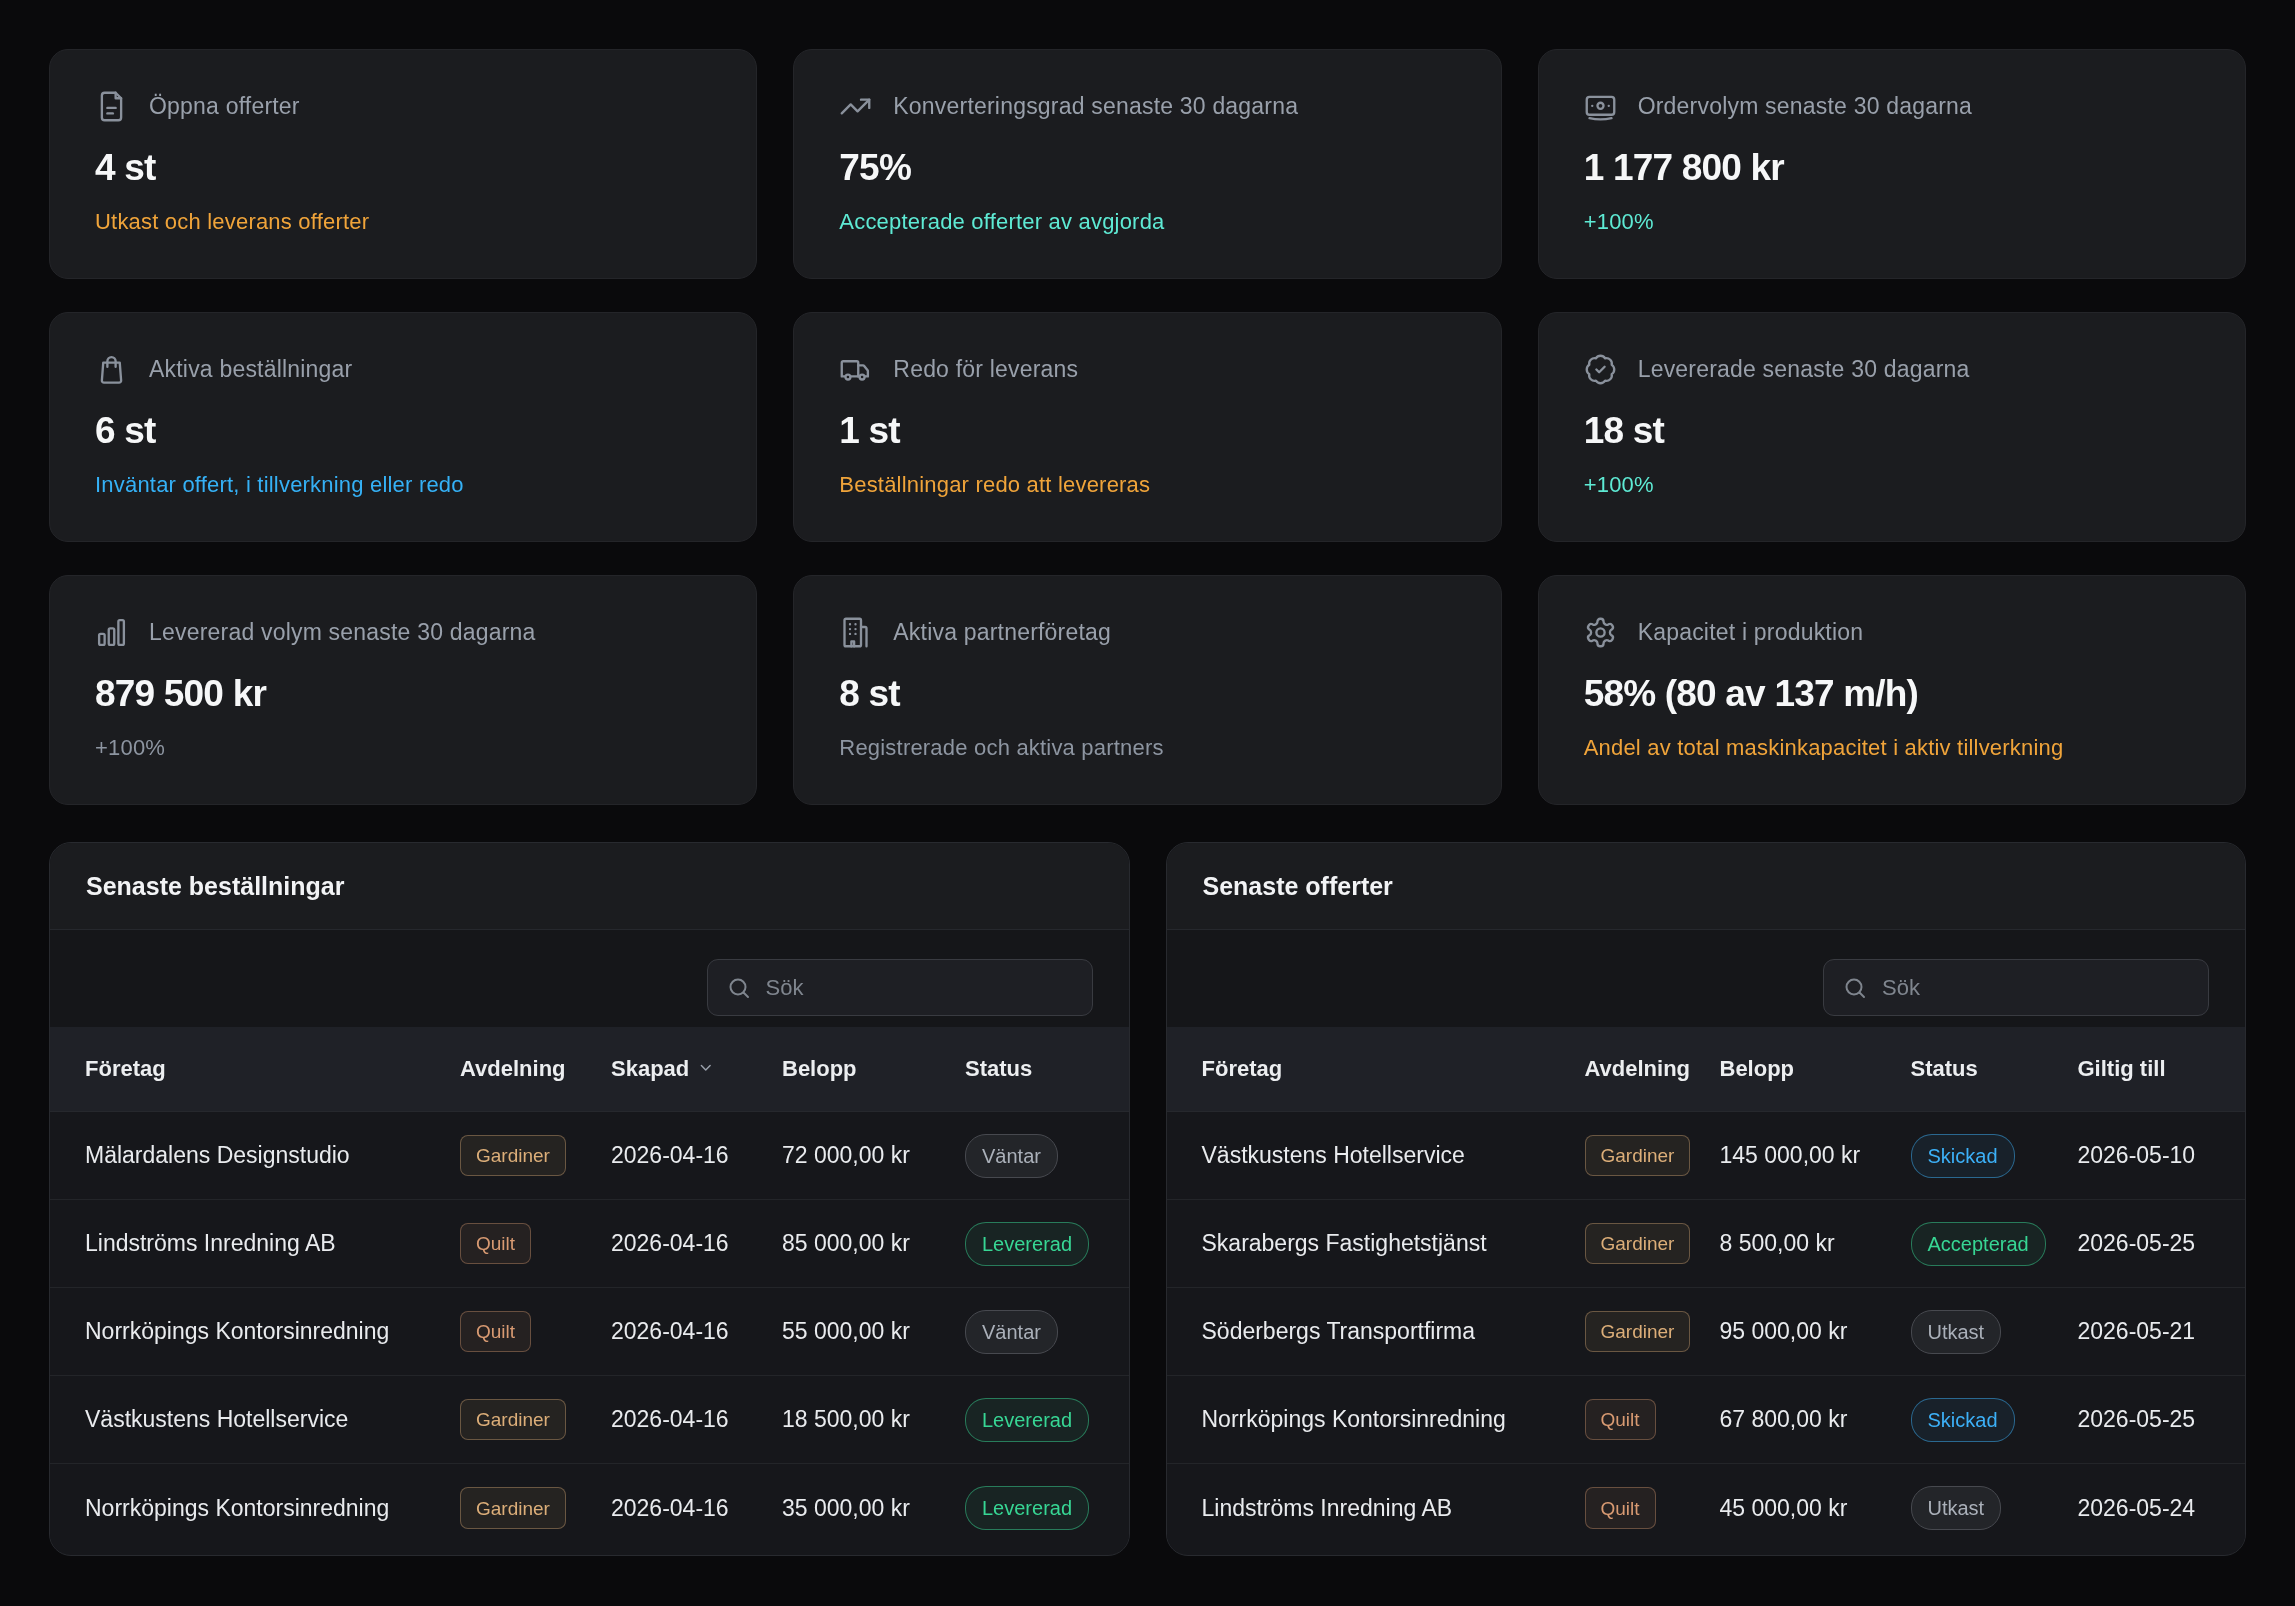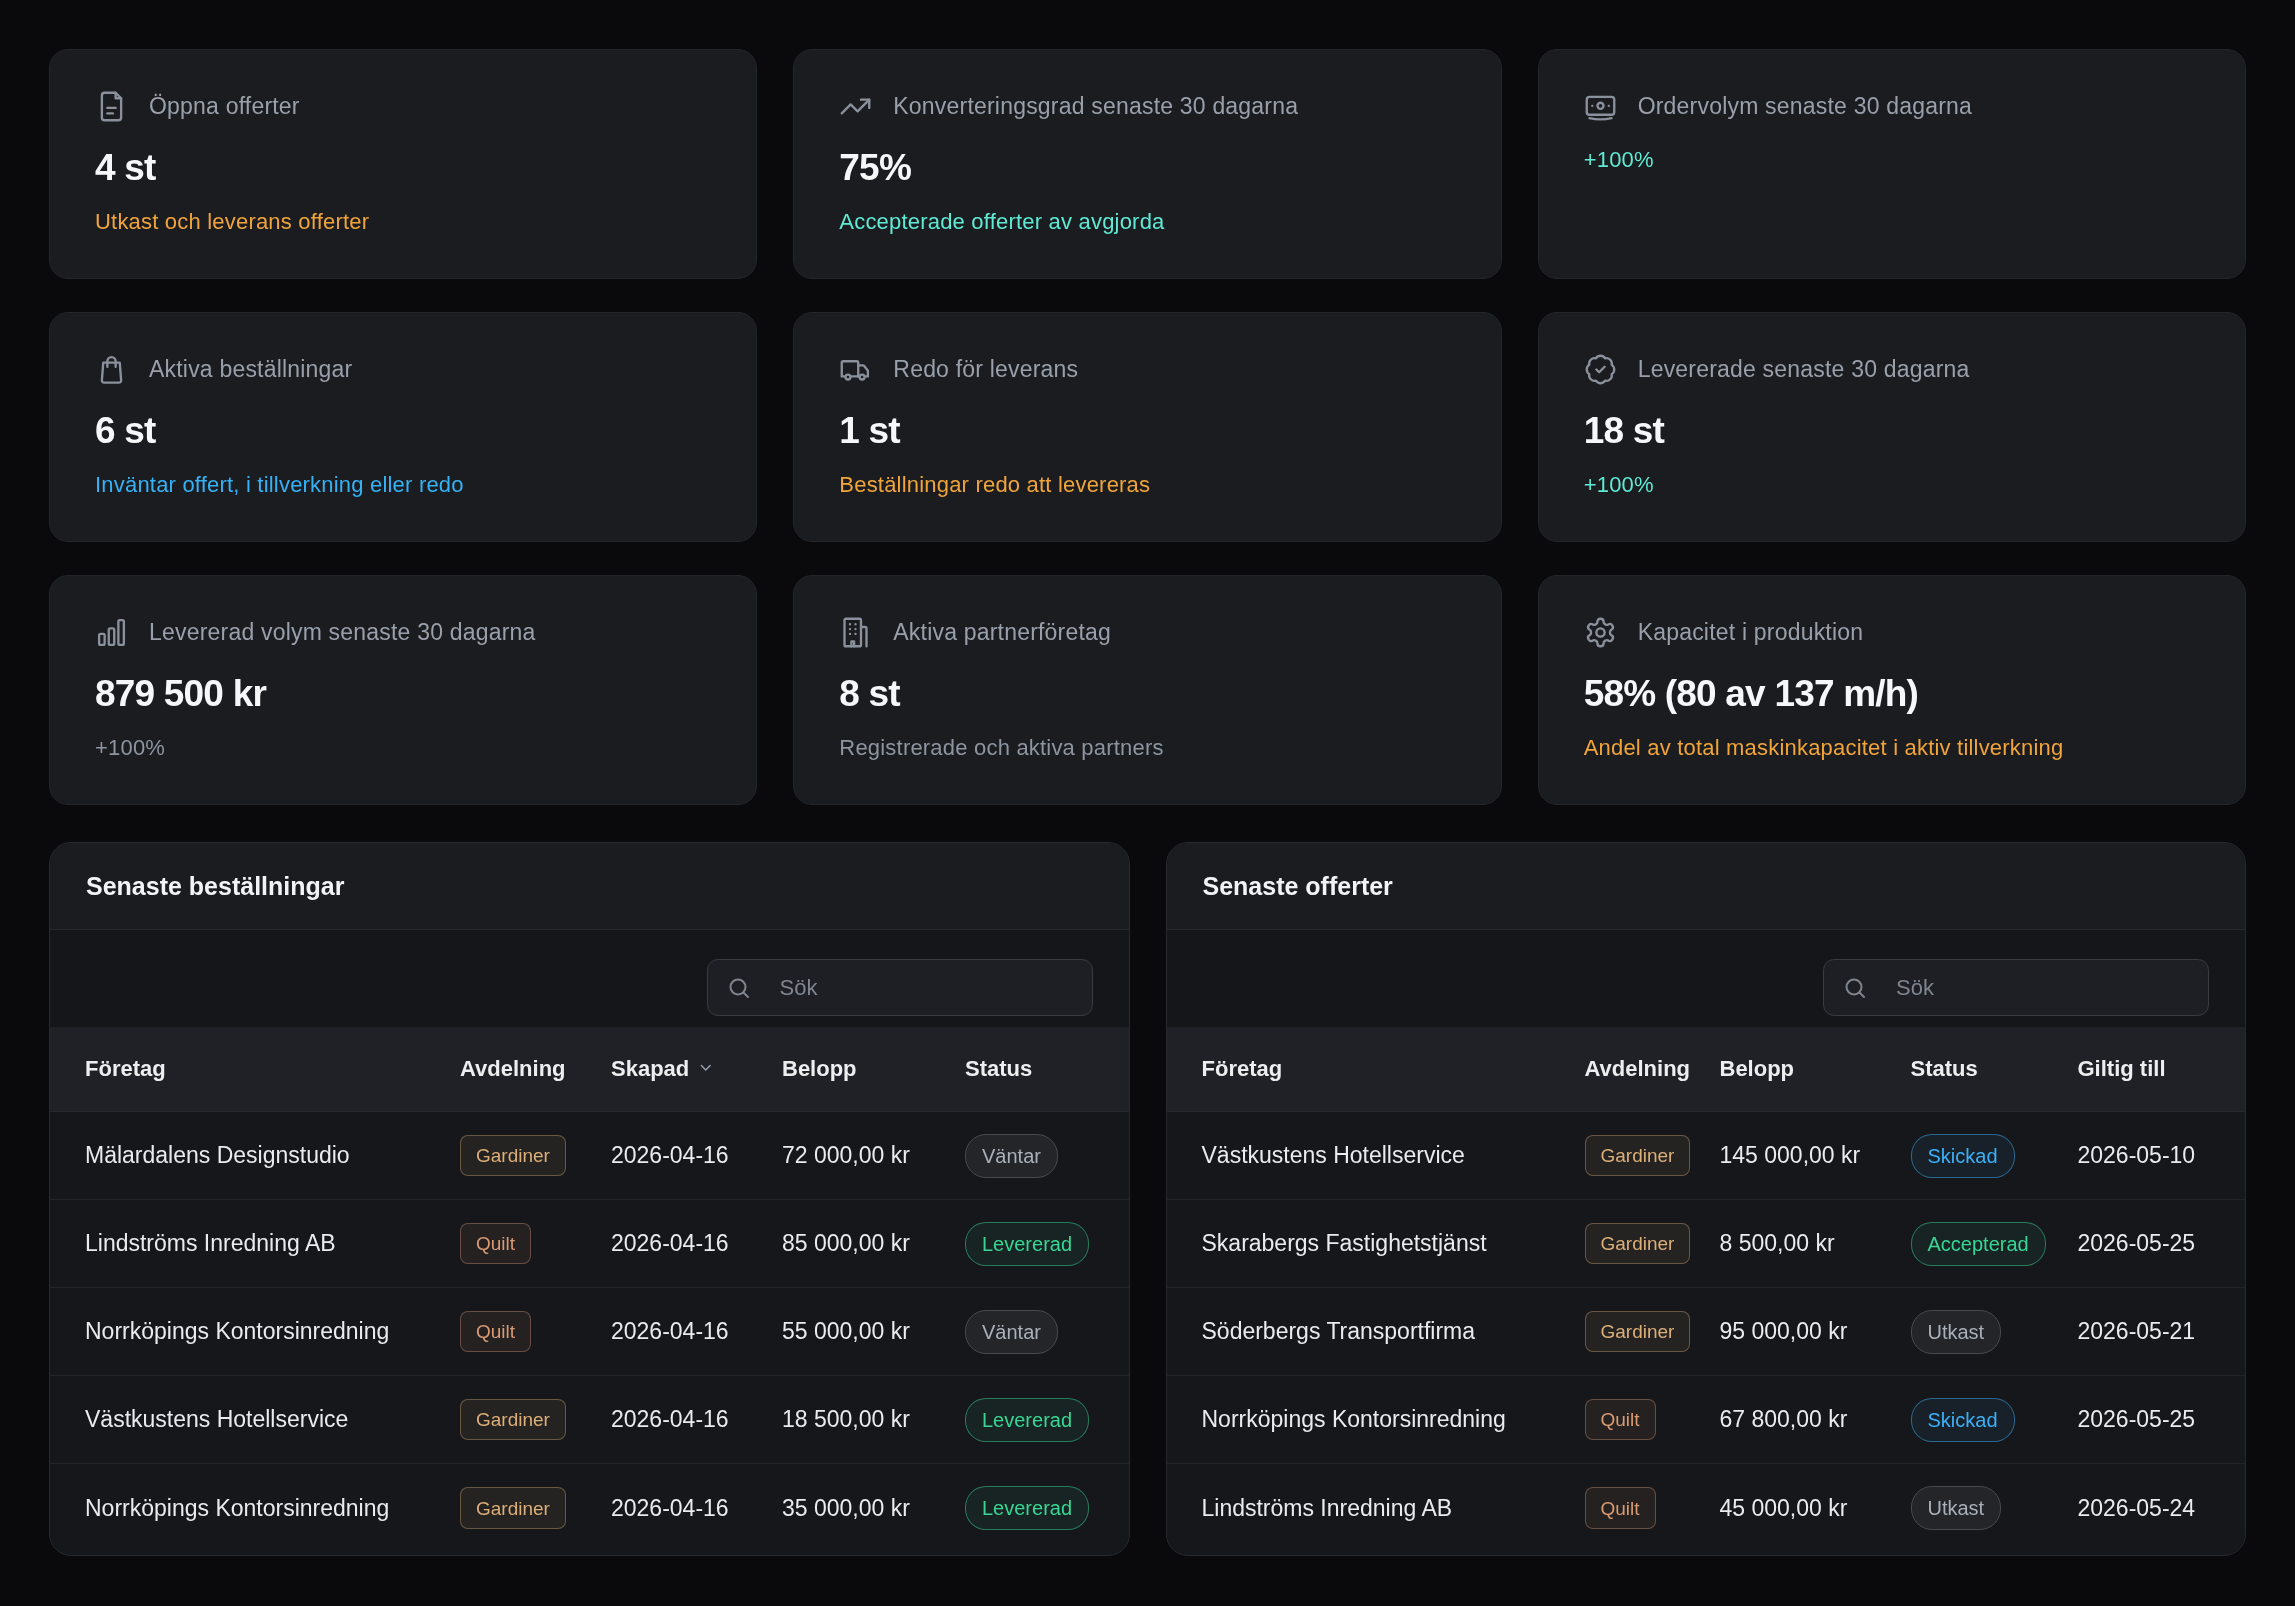--- a/index.html
+++ b/index.html
@@ -68,21 +68,21 @@
     background:#151619;
     height:97px;flex:0 0 auto;
     display:flex;align-items:center;justify-content:flex-end;
     padding:0 36px;
   }
   .search-box{
     width:386px;height:57px;box-sizing:border-box;
     background:#1e1f24;
     border:0.8px solid #393b41;
     border-radius:11px;
-    display:flex;align-items:center;gap:27px;
+    display:flex;align-items:center;gap:13px;
     padding:0 19px;
     margin-top:18px;
   }
   .search-box svg{width:24px;height:24px;color:#7f858e;flex:0 0 auto;}
   .search-box input{
     background:transparent;border:none;outline:none;
     color:#e9ebee;font-size:22px;width:100%;
     font-family:"Liberation Sans","DejaVu Sans",sans-serif;
   }
   .search-box input::placeholder{color:#7f858e;}
@@ -165,20 +165,21 @@
       <span class="stat-icon">
             <svg viewBox="0 0 24 24" fill="none" stroke="currentColor" stroke-width="1.7" stroke-linecap="round" stroke-linejoin="round">
               <rect x="2" y="5" width="20" height="13" rx="2"></rect>
               <circle cx="12" cy="11.5" r="2.2"></circle>
               <path d="M6 11.5h.01M18 11.5h.01"></path>
               <path d="M4 20.5c5.3 1.2 10.7 1.2 16 0"></path>
             </svg>
           </span>
       <h2 class="stat-title">Ordervolym senaste 30 dagarna</h2>
     </header>
+    <div class="stat-value">1 177 800 kr</div>
     <div class="stat-subtitle c-green">+100%</div>
   </article>
 
   <article class="stat-card">
     <header class="stat-head">
       <span class="stat-icon">
             <svg viewBox="0 0 24 24" fill="none" stroke="currentColor" stroke-width="1.7" stroke-linecap="round" stroke-linejoin="round">
               <path d="M6 7h12l1 13a1.5 1.5 0 0 1-1.5 1.6h-11A1.5 1.5 0 0 1 5 20Z"></path>
               <path d="M9 10V6a3 3 0 0 1 6 0v4"></path>
             </svg>

